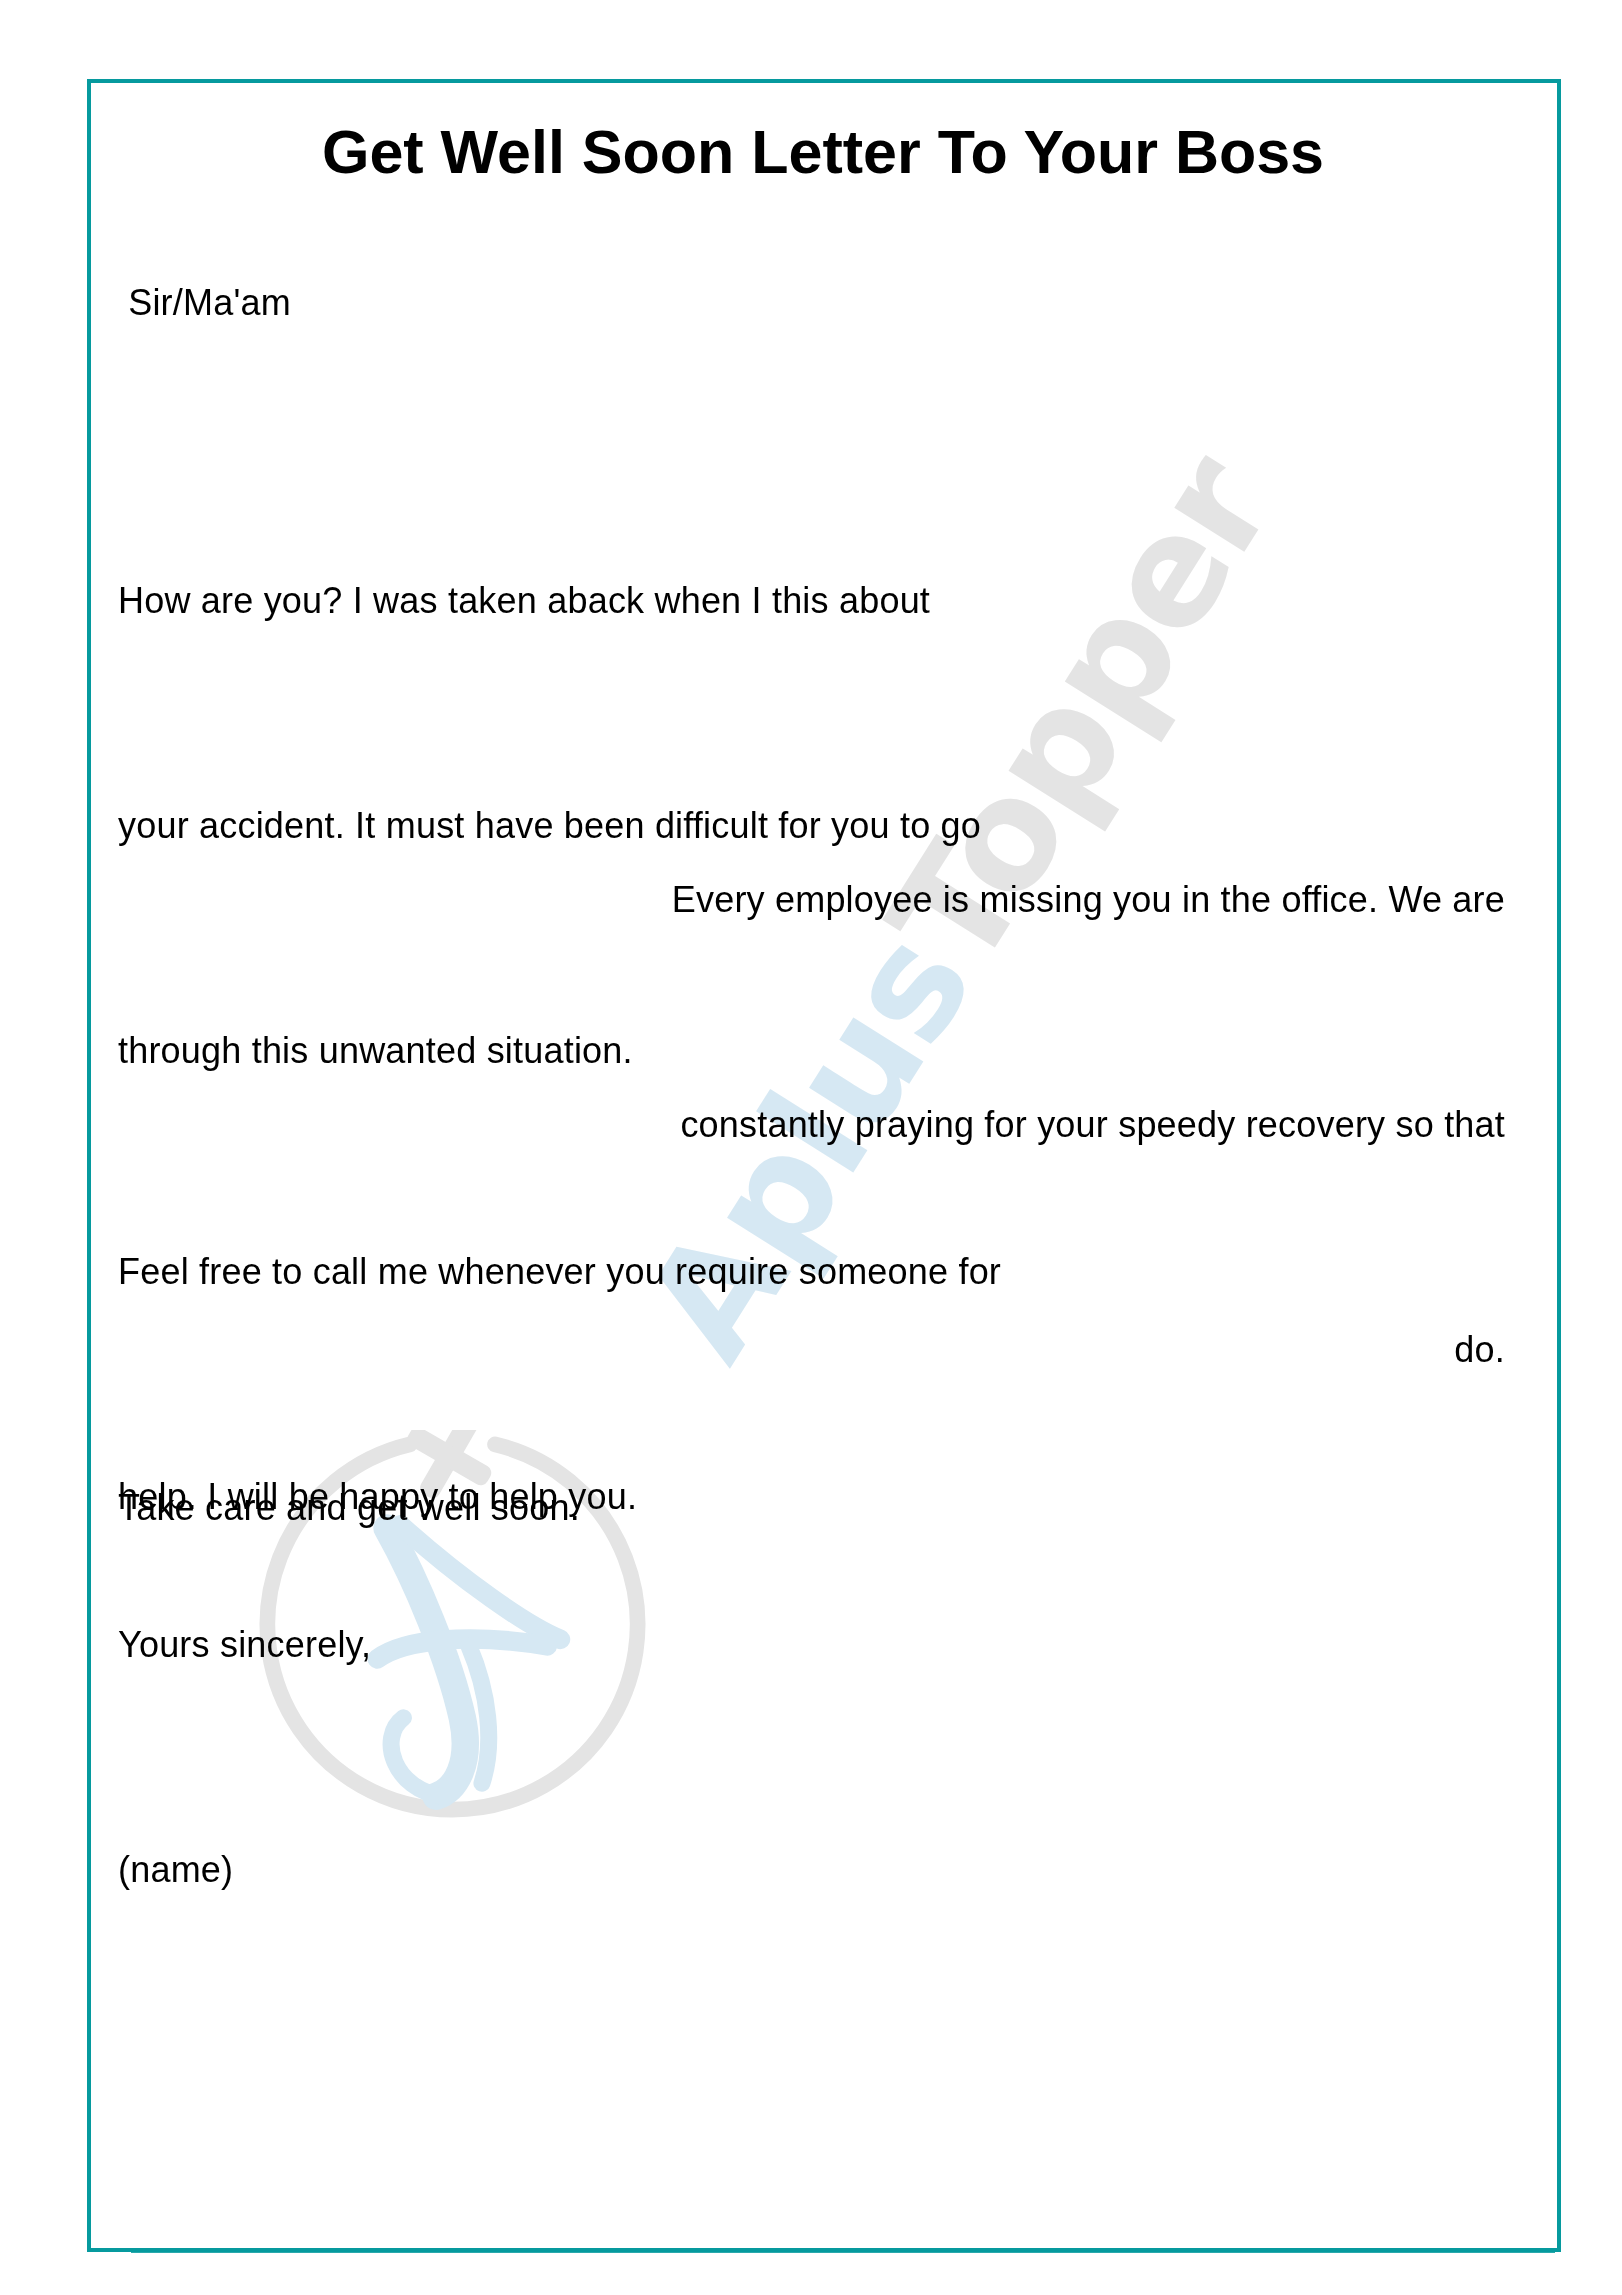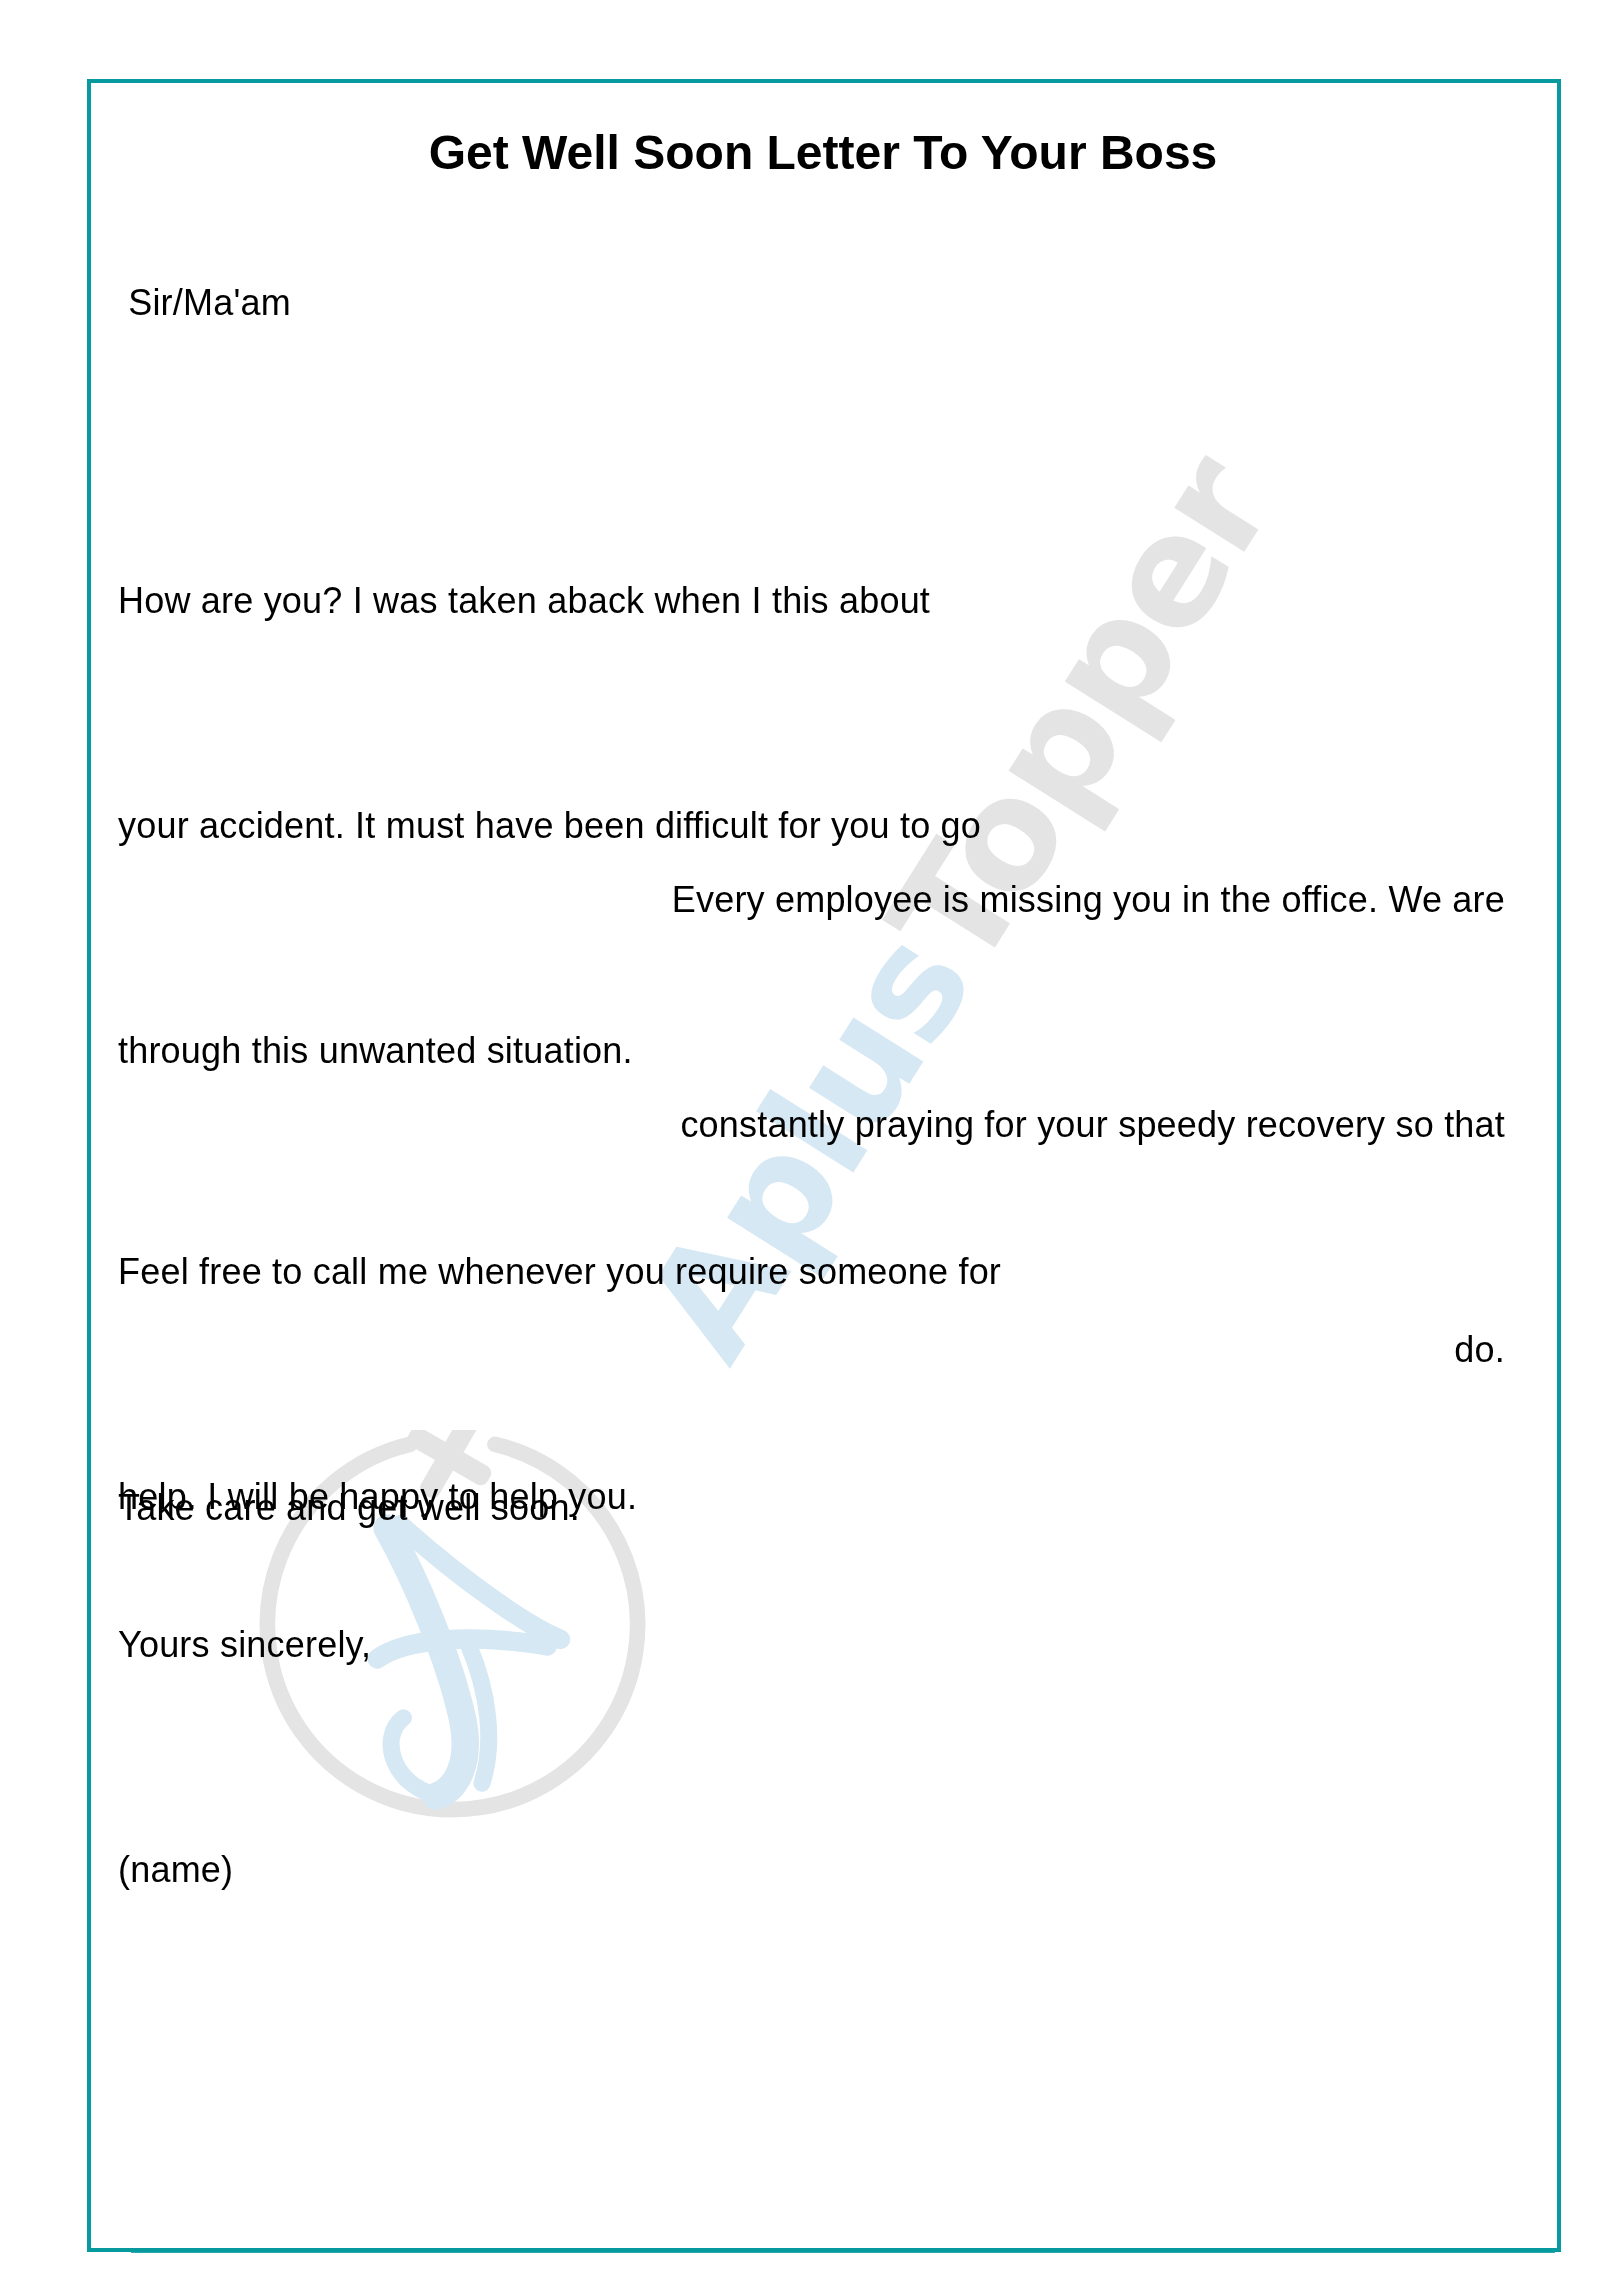--- a/index.html
+++ b/index.html
@@ -70,21 +70,21 @@
     width: 1623px;
     z-index: 1;
   }
   .title {
     position: absolute;
     left: 92px;
     width: 1462px;
     top: 120px;
     text-align: center;
     font-weight: bold;
-    font-size: 48px;
+    font-size: 61px;
     line-height: 65px;
     letter-spacing: 0px;
   }
   .body-text {
     position: absolute;
     left: 118px;
     width: 1387px;
     font-size: 36px;
     line-height: 75px;
     letter-spacing: 0.2px;

